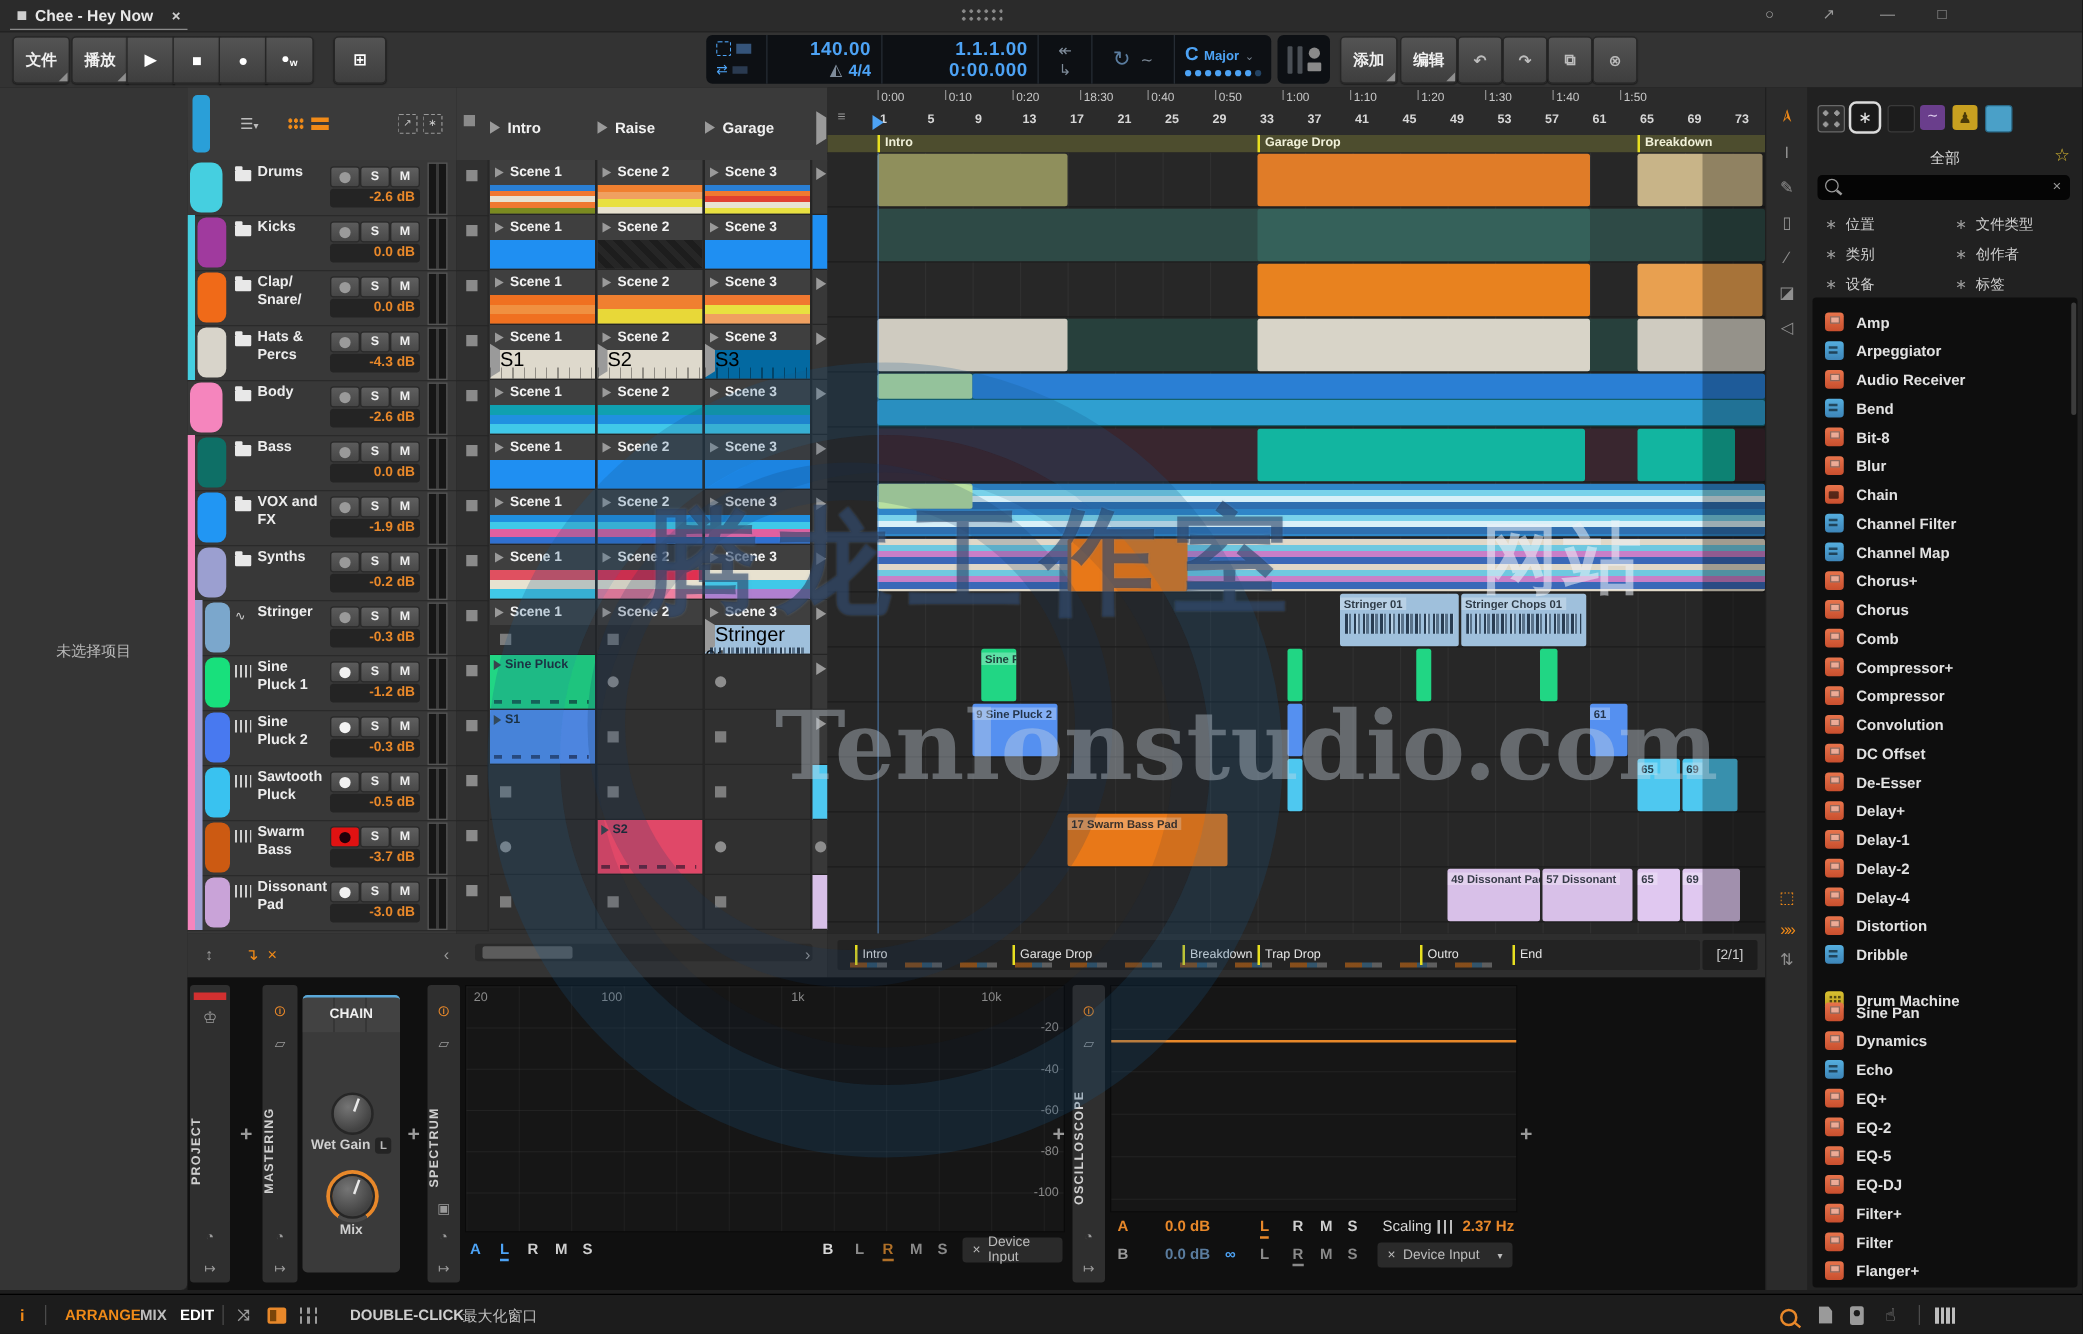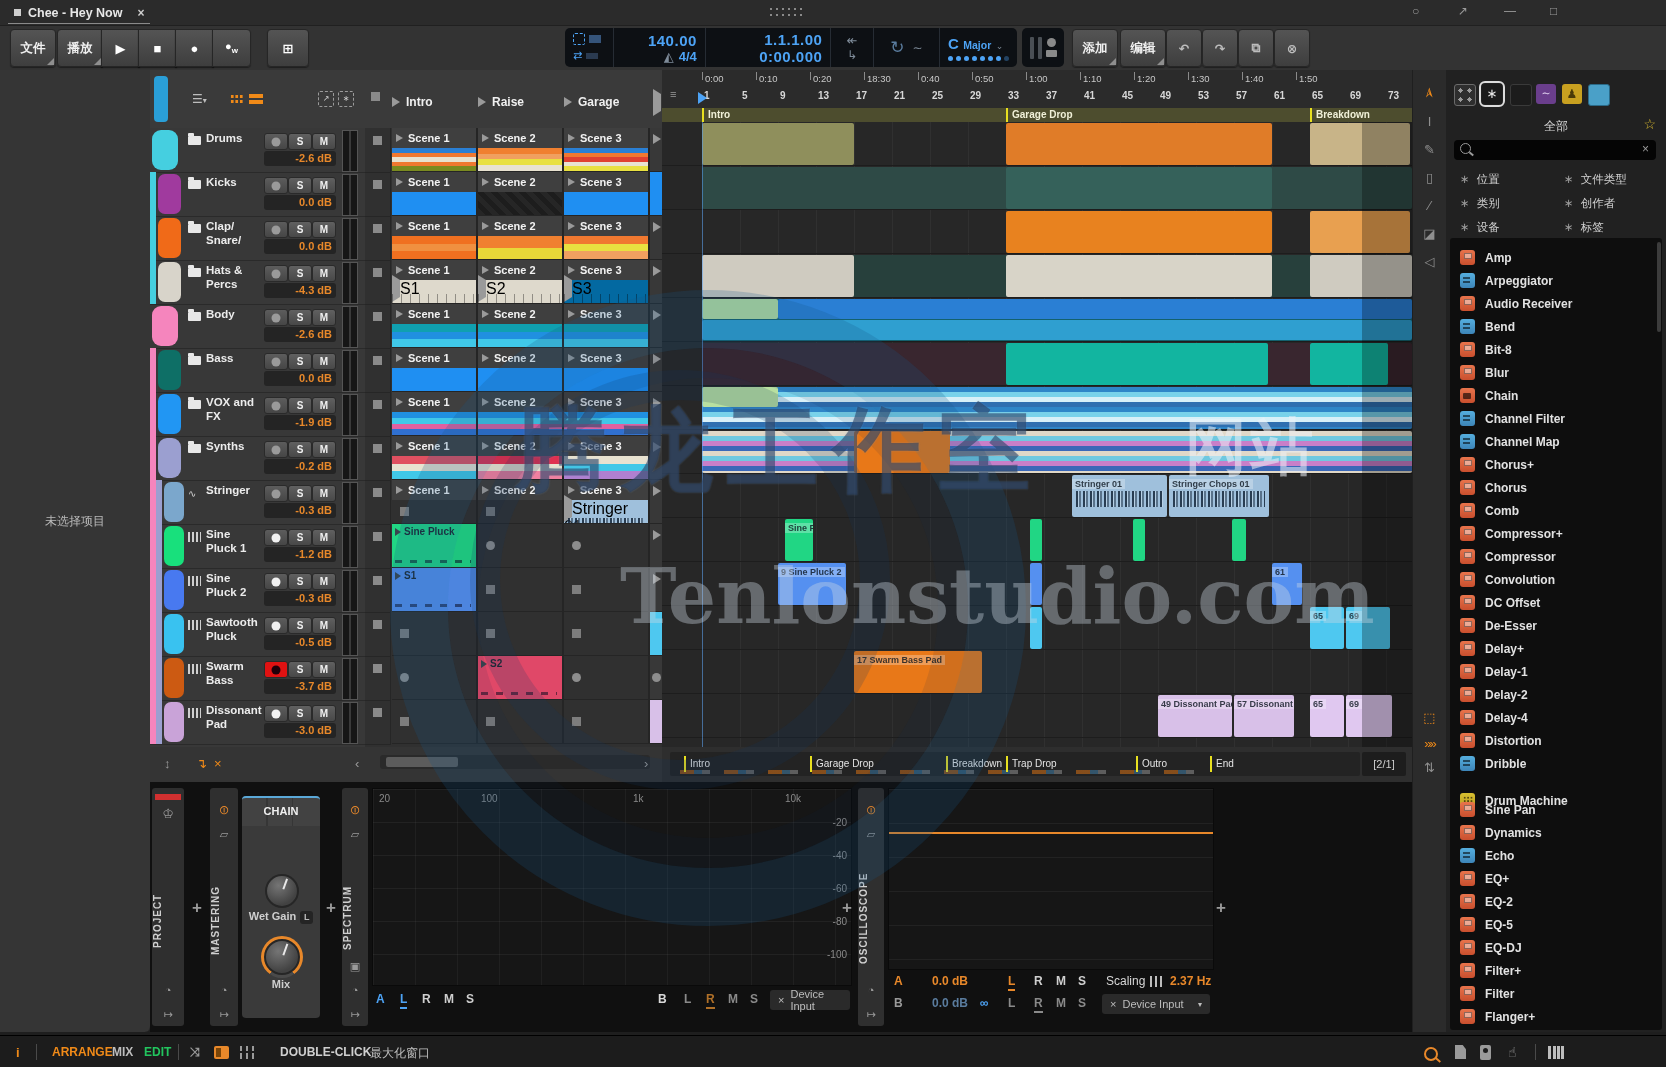--- a/index.html
+++ b/index.html
@@ -1009,21 +1009,21 @@
       <div class="aclip" style="left: 471px; width: 12px; top: 397px; height: 42px; background: rgb(33, 214, 132);"></div>
       <div class="aclip" style="left: 570px; width: 14px; top: 397px; height: 42px; background: rgb(33, 214, 132);"></div>
       <div class="aclip" style="left: 116px; width: 68px; top: 441px; height: 42px; background: rgb(85, 144, 240);"><span class="albl">9 Sine Pluck 2</span></div>
       <div class="aclip" style="left: 368px; width: 12px; top: 441px; height: 42px; background: rgb(85, 144, 240);"></div>
       <div class="aclip" style="left: 610px; width: 30px; top: 441px; height: 42px; background: rgb(85, 144, 240);"><span class="albl">61</span></div>
       <div class="aclip" style="left: 368px; width: 12px; top: 485px; height: 42px; background: rgb(78, 200, 240);"></div>
       <div class="aclip" style="left: 648px; width: 34px; top: 485px; height: 42px; background: rgb(78, 200, 240);"><span class="albl">65</span></div>
       <div class="aclip" style="left: 684px; width: 44px; top: 485px; height: 42px; background: rgb(78, 200, 240);"><span class="albl">69</span></div>
       <div class="aclip" style="left: 192px; width: 128px; top: 529px; height: 42px; background: rgb(232, 120, 24);"><span class="albl">17 Swarm Bass Pad</span></div>
       <div class="aclip" style="left: 496px; width: 74px; top: 573px; height: 42px; background: rgb(216, 192, 232);"><span class="albl">49 Dissonant Pad</span></div>
-      <div class="aclip" style="left: 572px; width: 60px; top: 573px; height: 42px; background: rgb(216, 192, 232);"><span class="albl">57 Dissonant</span></div>
+      <div class="aclip" style="left: 572px; width: 72px; top: 573px; height: 42px; background: rgb(216, 192, 232);"><span class="albl">57 Dissonant</span></div>
       <div class="aclip" style="left: 648px; width: 34px; top: 573px; height: 42px; background: rgb(224, 200, 240);"><span class="albl">65</span></div>
       <div class="aclip" style="left: 684px; width: 46px; top: 573px; height: 42px; background: rgb(224, 200, 240);"><span class="albl">69</span></div>
       <div class="dimend" style="left: 700px; width: 50px;"></div>
       <div class="playhead" style="left: 40px; top: 0px; height: 625px;"></div>
     </div>
 
   <div id="lfooter" class="abs">
     <div class="fico" style="left:14px;top:9px;">↕</div>
     <div class="fico oico" style="left:46px;top:9px;color:#f08a18;">↴</div>
     <div class="fico" style="left:64px;top:9px;color:#f08a18;">×</div>
@@ -1335,21 +1335,21 @@
       </div>
     <div class="plus" style="left:1066px;top:116px;">+</div>
   </div>
 
   <div id="statusbar" class="abs">
     <div class="stx" style="left:16px;color:#f08a18;font-size:13px;">i</div>
     <div class="sdiv" style="left:36px;"></div>
     <div id="viewtabs">
         <div class="stx" style="left: 52px; color: rgb(240, 138, 24);">ARRANGE</div>
         <div class="stx" style="left: 112px; color: rgb(189, 189, 189);">MIX</div>
-        <div class="stx" style="left: 144px; color: #22c55e;">EDIT</div>
+        <div class="stx" style="left: 144px; color: #ffffff;">EDIT</div>
       </div>
     <div class="sdiv" style="left:178px;"></div>
     <div class="stx" style="left:190px;color:#9a9a9a;">⤨</div>
     <div class="panelico" style="left:214px;top:10px;"></div>
     <div class="mixico" style="left:240px;top:10px;"></div>
     <div class="stx" style="left:280px;color:#cfcfcf;">DOUBLE-CLICK</div>
     <div class="stx" style="left:370px;color:#bdbdbd;font-weight:normal;">最大化窗口</div>
     <div class="magico" style="left:1424px;top:11px;"></div>
     <div class="pageico" style="left:1455px;top:9px;"></div>
     <div class="spkico" style="left:1480px;top:9px;"></div>

